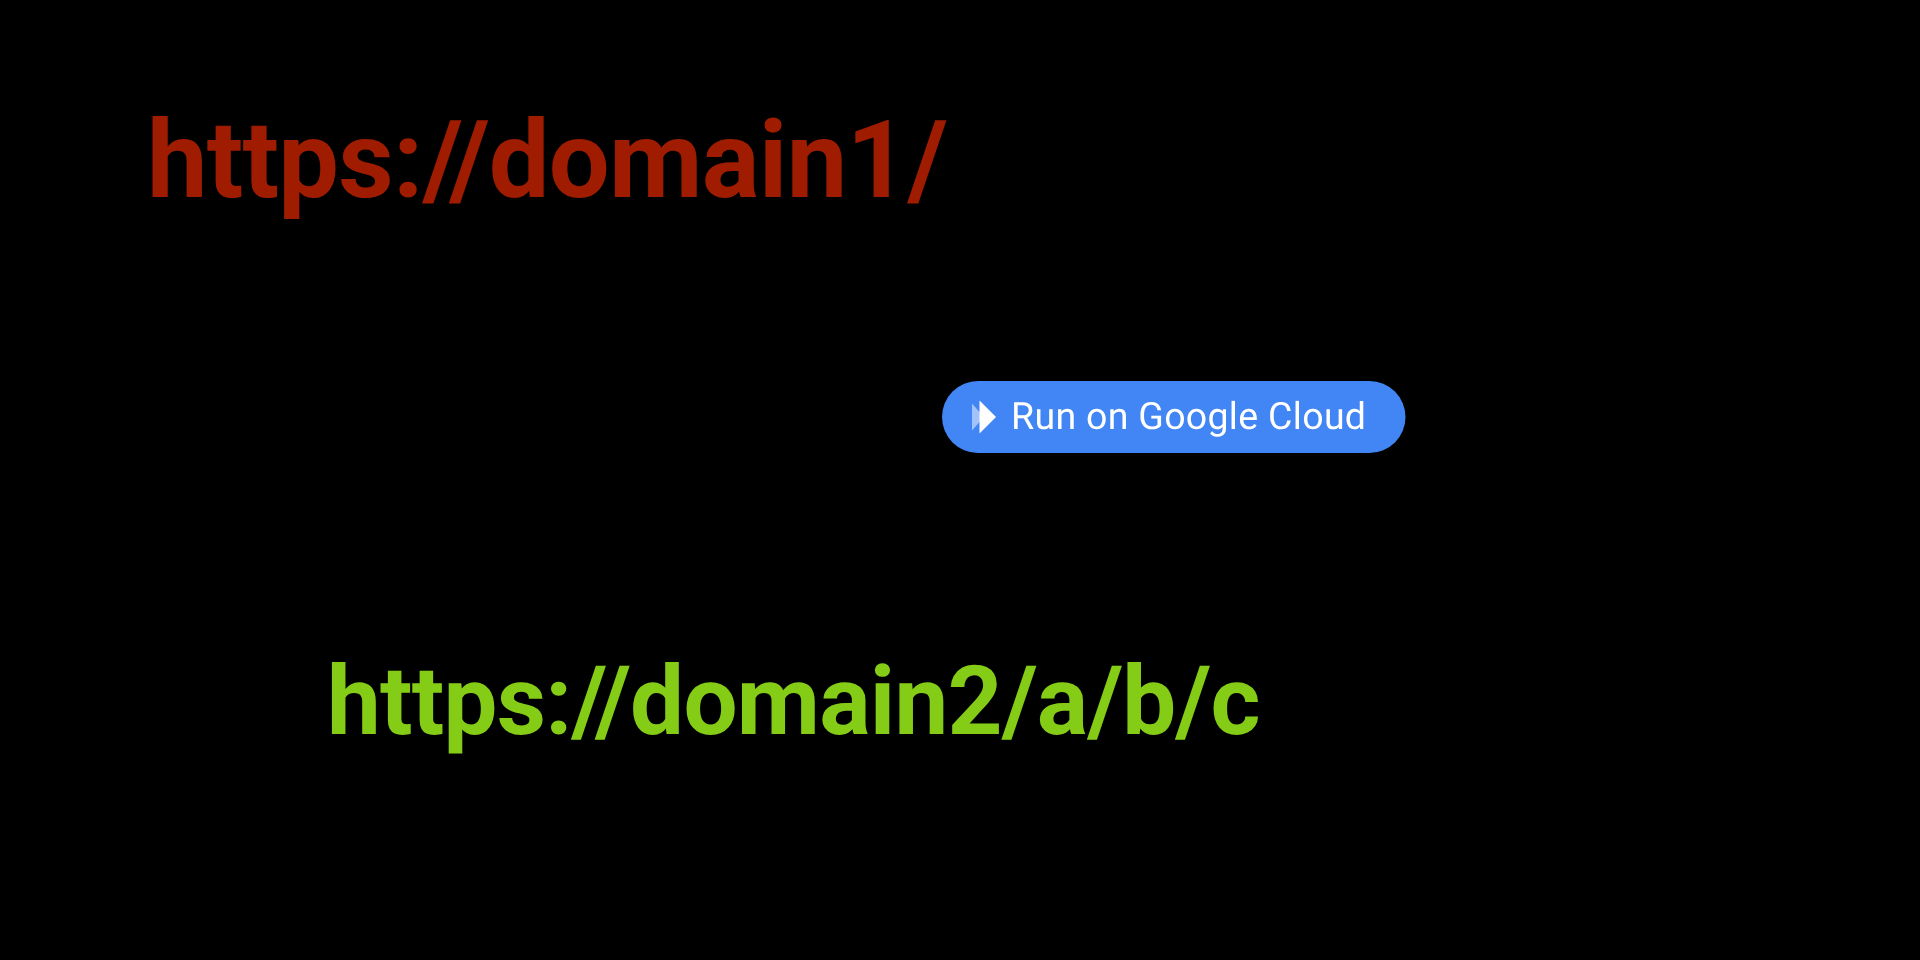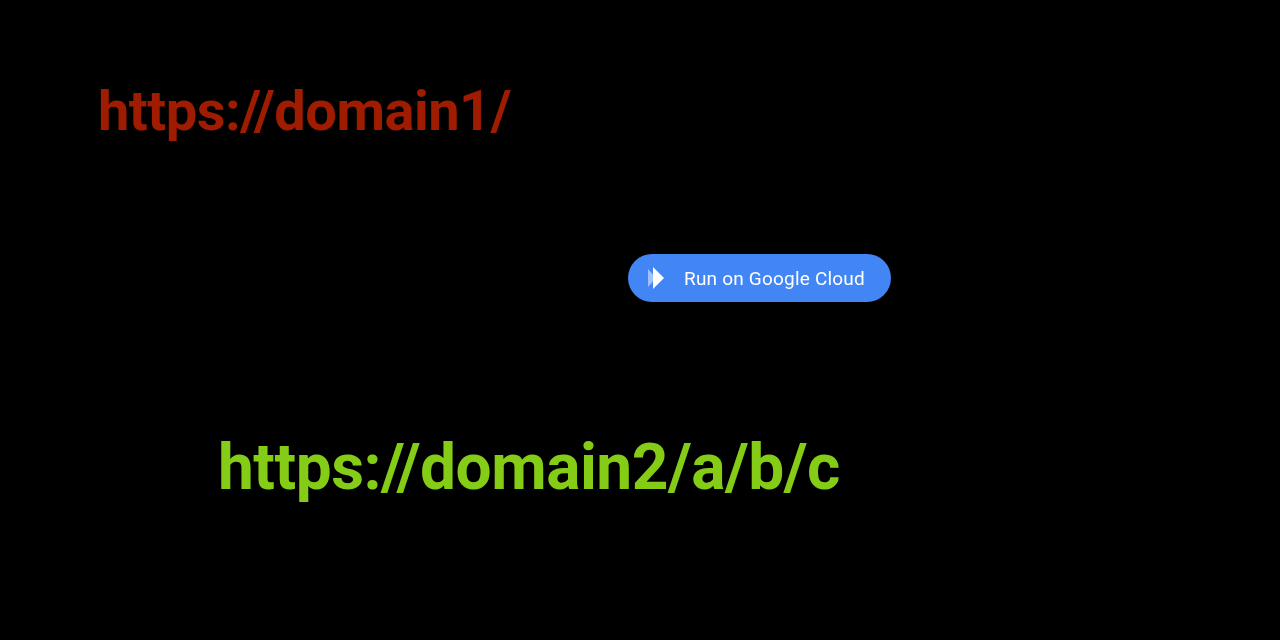--- a/index.html
+++ b/index.html
@@ -10,23 +10,23 @@
     body {
       width: 1280px;
       height: 640px;
       background: #000000;
       position: relative;
       font-family: 'Product Sans', 'Google Sans', -apple-system, BlinkMacSystemFont, 'Segoe UI', Roboto, sans-serif;
       overflow: hidden;
     }
     .url-1 {
       position: absolute;
-      top: 78px;
+      top: 64px;
       left: 98px;
-      font-size: 56px;
+      font-size: 72px;
       font-weight: 700;
       color: #a01c00;
       letter-spacing: -0.5px;
     }
     .url-2 {
       position: absolute;
       top: 430px;
       left: 218px;
       font-size: 64px;
       font-weight: 700;
@@ -37,25 +37,25 @@
       position: absolute;
       top: 254px;
       left: 628px;
       background: #4285f4;
       border: none;
       border-radius: 24px;
       height: 48px;
       padding: 0 26px 0 18px;
       display: inline-flex;
       align-items: center;
-      gap: 10px;
+      gap: 0;
       cursor: pointer;
       color: #ffffff;
       font-family: 'Google Sans', -apple-system, BlinkMacSystemFont, 'Segoe UI', Roboto, sans-serif;
-      font-size: 19px;
+      font-size: 25px;
       font-weight: 400;
     }
     .run-button-icon {
       width: 28px;
       height: 26px;
       display: flex;
       align-items: center;
       justify-content: center;
     }
     .run-button-icon svg {

